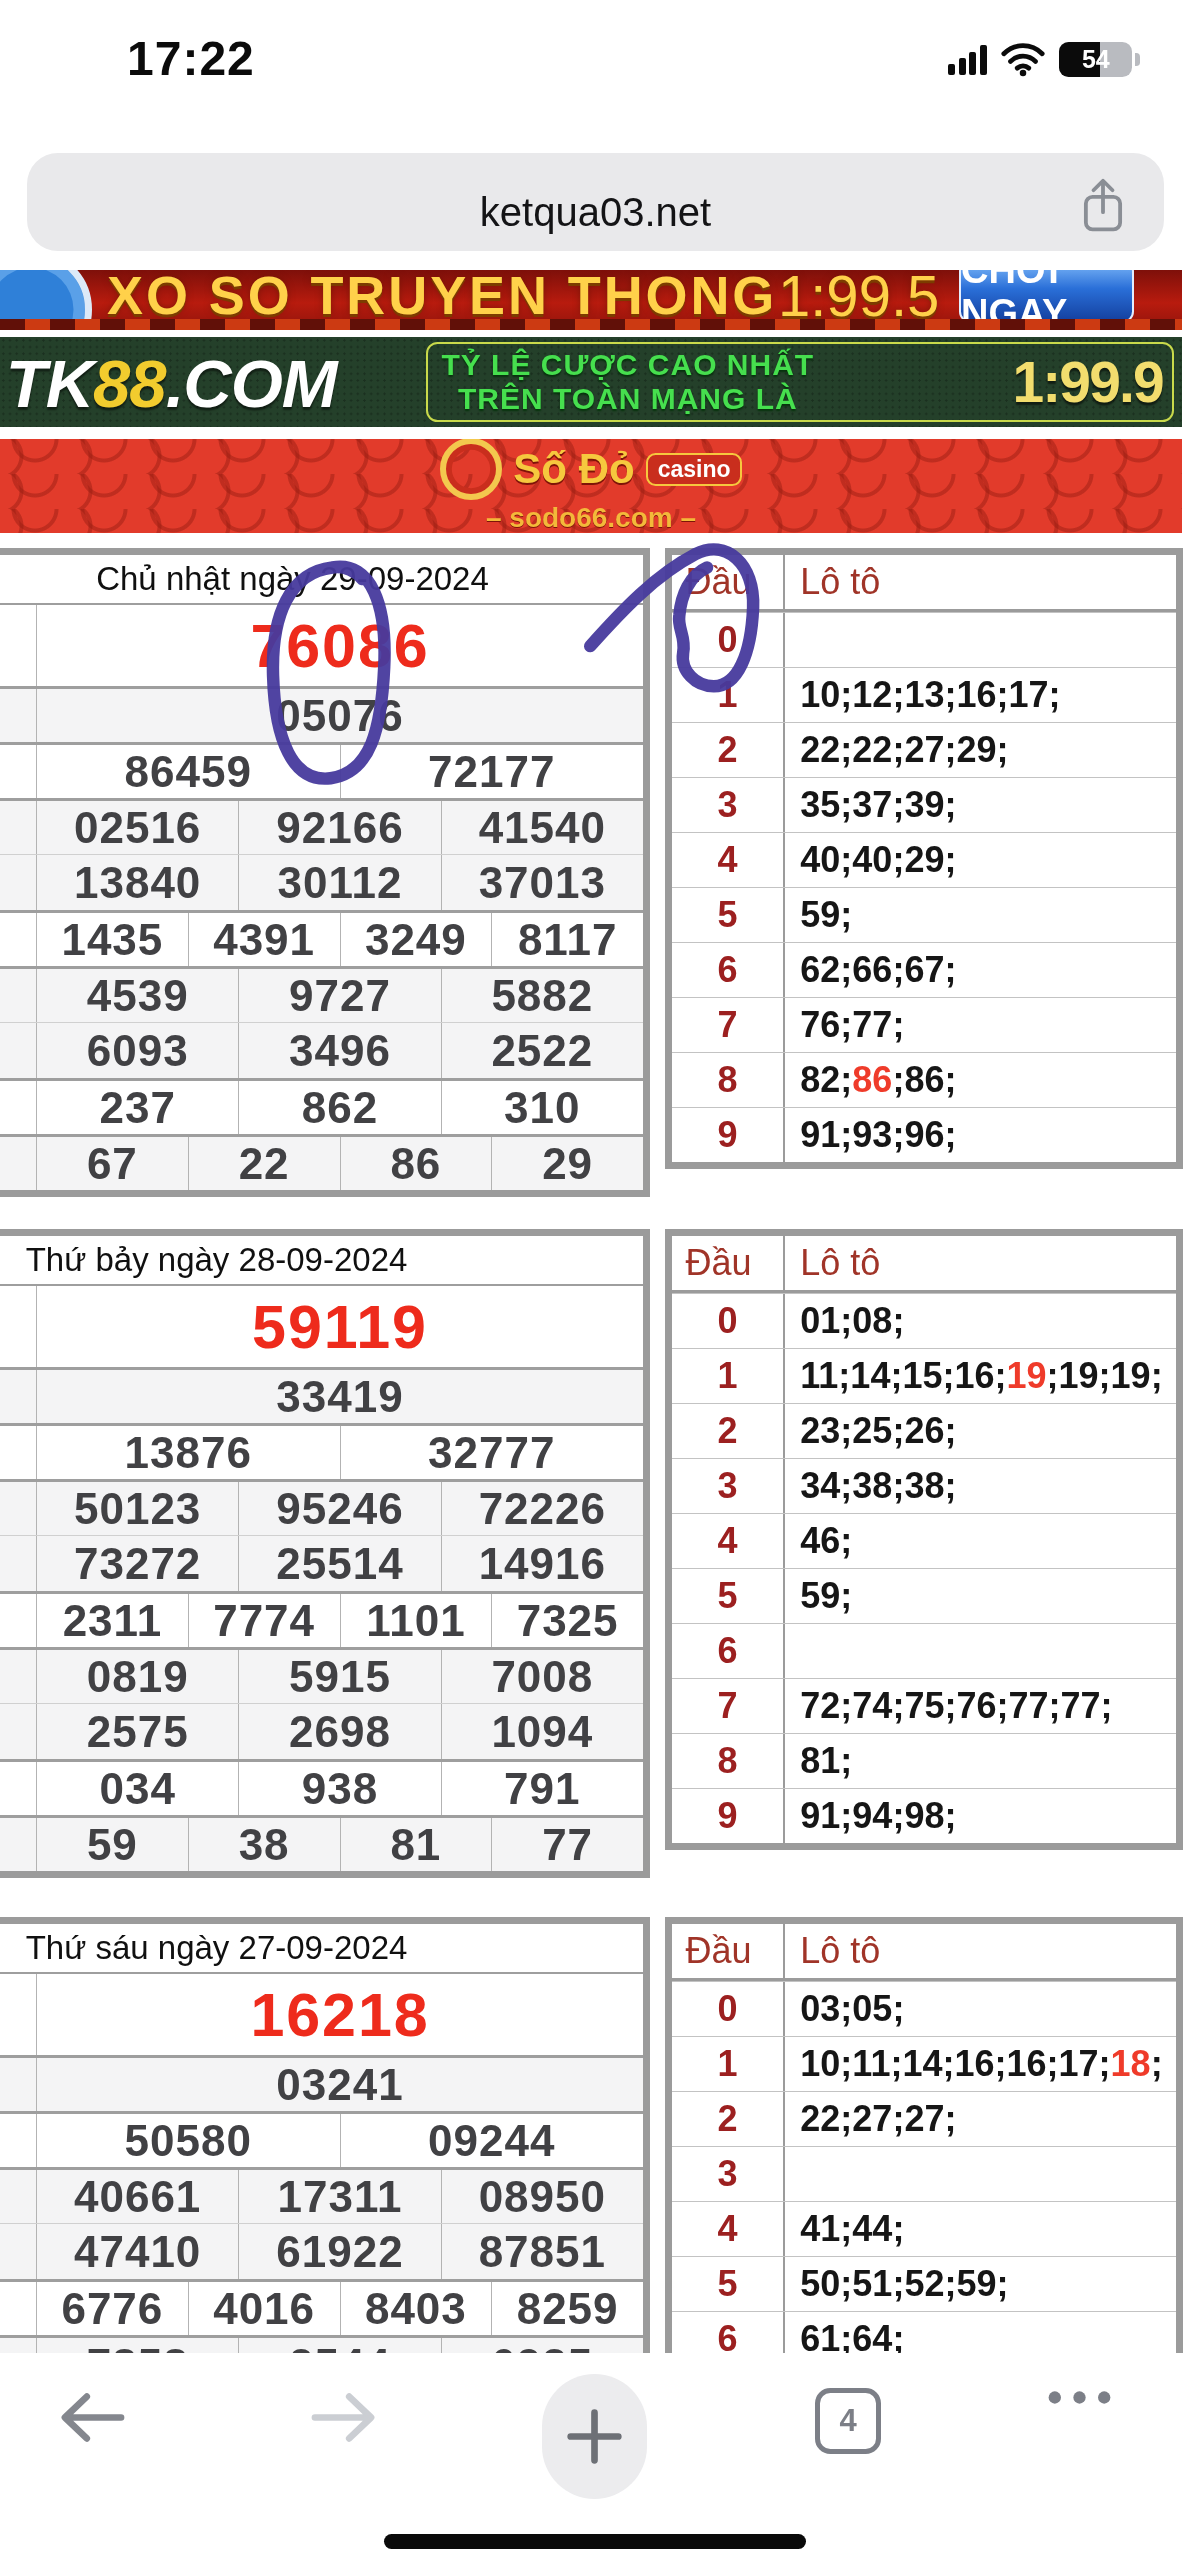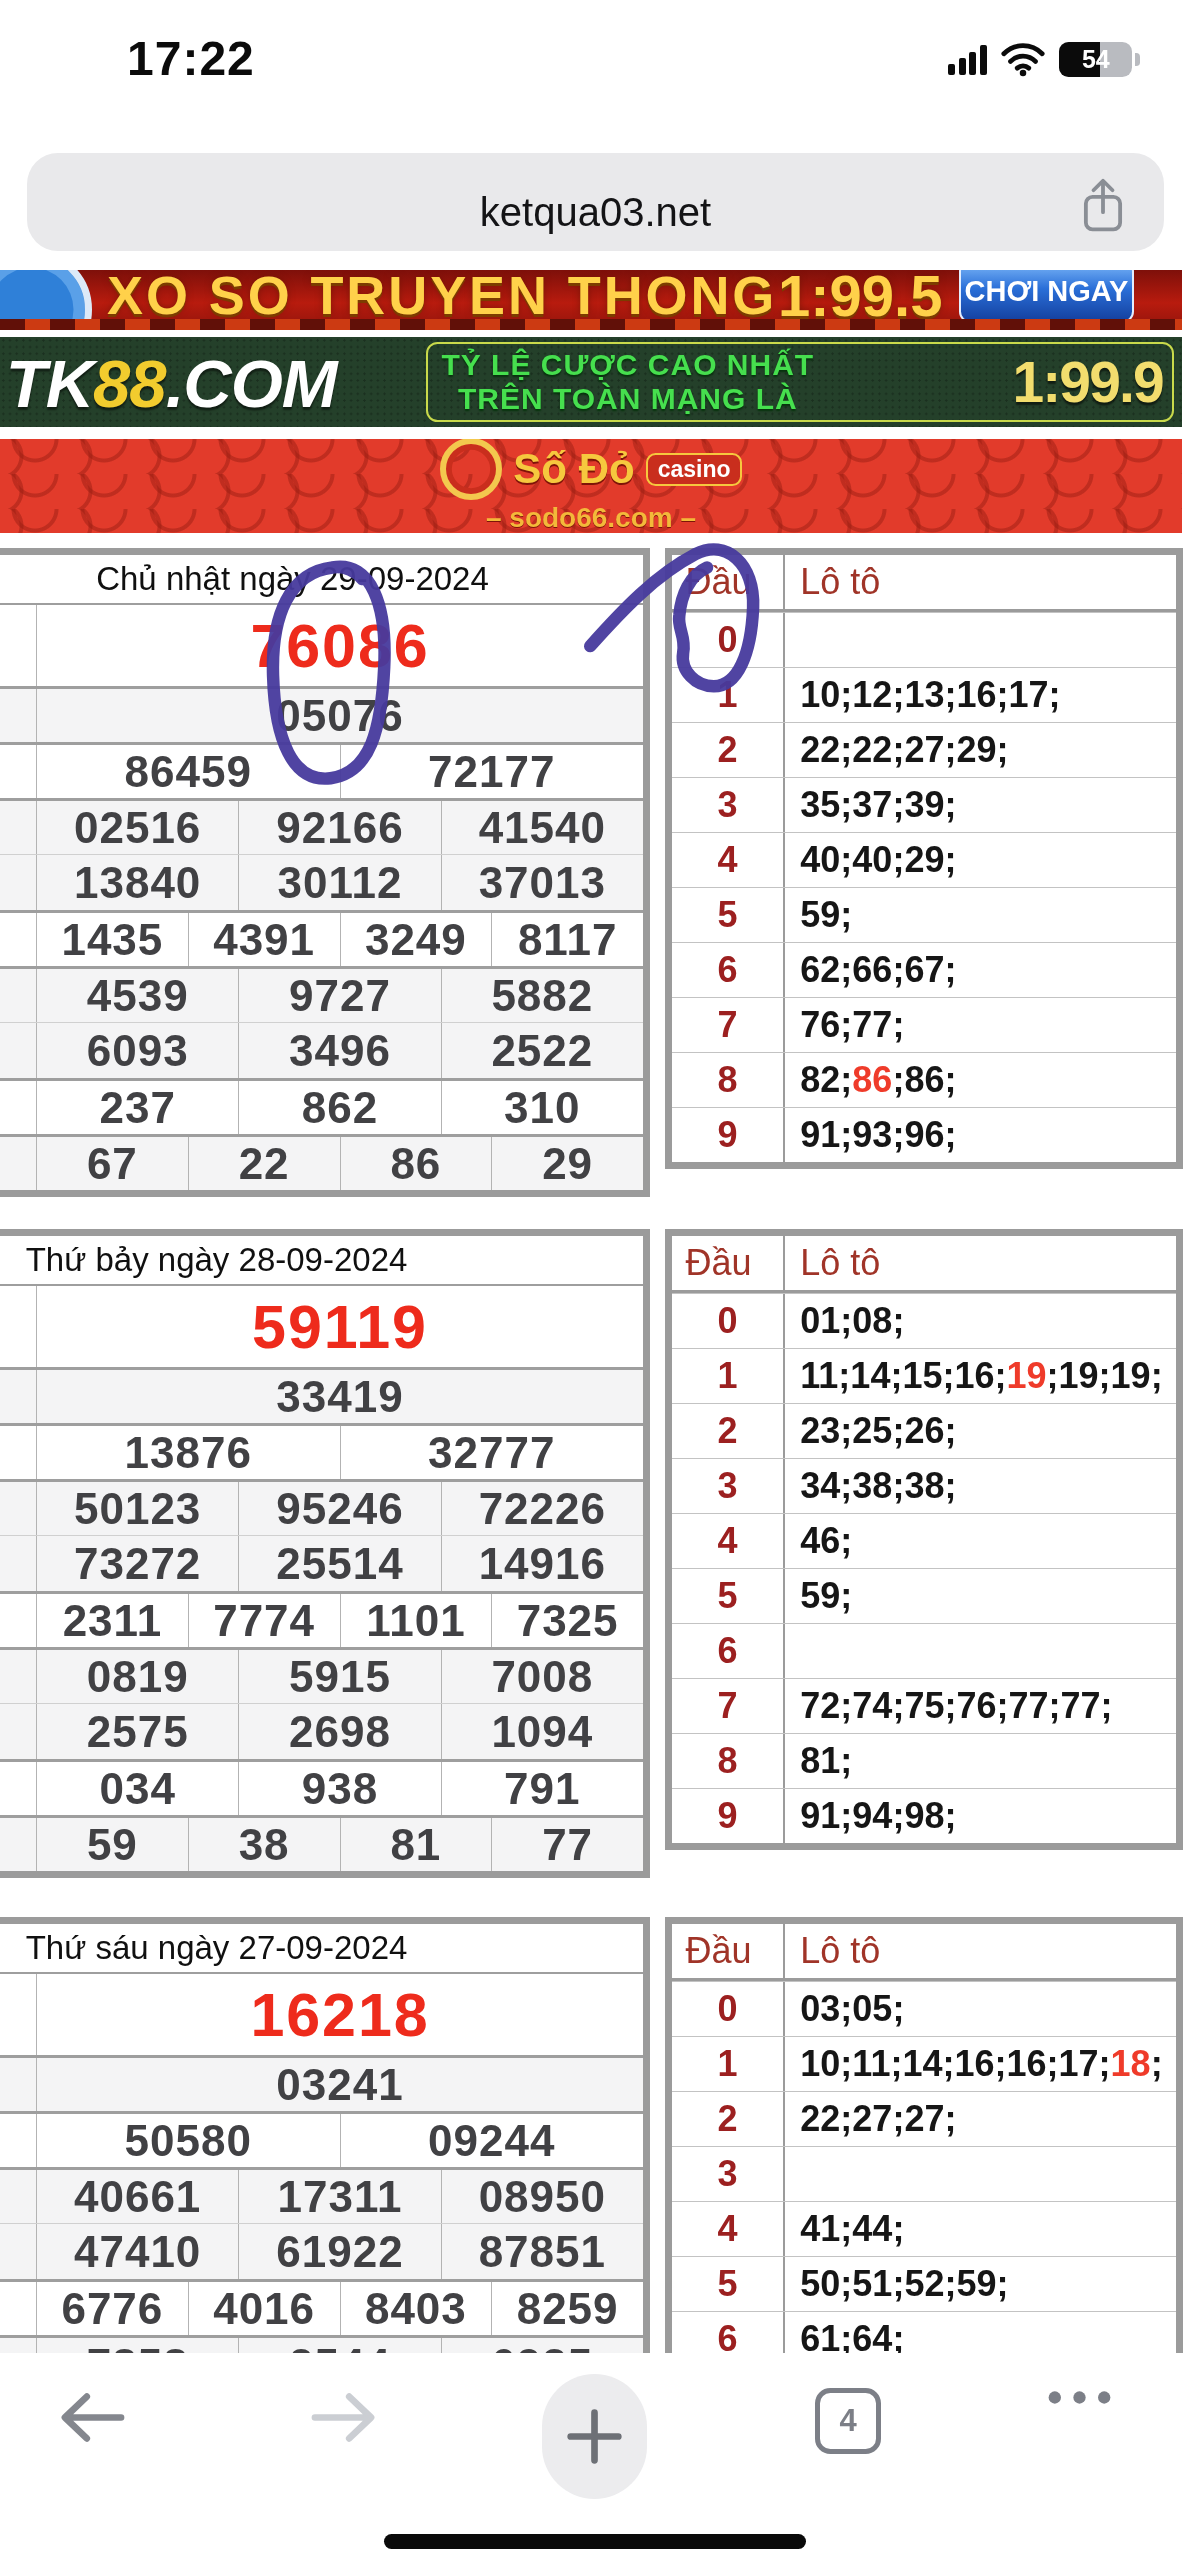--- a/index.html
+++ b/index.html
@@ -23,25 +23,25 @@
   .share{position:absolute;right:36px;top:23px;}
   
   .banner{position:absolute;left:0;width:1182px;overflow:hidden;}
   .b1{top:270px;height:60px;background:linear-gradient(180deg,#7e100a,#b81b0e 55%,#90140c);}
   .b1-strip{position:absolute;left:0;right:0;bottom:0;height:11.5px;
             background:repeating-linear-gradient(90deg,#611008 0 25px,#cc3a12 25px 50px);}
   .b1-circle{position:absolute;left:-29px;top:-21px;width:107px;height:107px;border-radius:50%;
              background:#2f80d8;border:7.7px solid #dce9f8;box-shadow:inset 0 0 0 11.5px #5aa0e8;}
   .b1-title{position:absolute;left:107px;top:-5.7px;font-size:54px;font-weight:800;letter-spacing:2.9px;
             color:#ffd14a;text-shadow:0 2.9px 0 #7c3c00,0 0 7.7px rgba(90,20,0,.55);}
-  .b1-odds{position:absolute;left:778px;top:-7.7px;font-size:58px;font-weight:700;color:#ffd14a;
+  .b1-odds{position:absolute;left:778px;top:-7.7px;font-size:58px;font-weight:400;color:#ffd14a;
            text-shadow:0 2.9px 0 #7c3c00,0 0 7.7px rgba(90,20,0,.55);}
   .b1-cta{position:absolute;right:48px;top:-9.6px;width:171px;height:59px;border-radius:11.5px;
           background:linear-gradient(180deg,#7cb7f8,#2a6fd8 45%,#14409f);border:2.9px solid #e3eeff;
-          display:flex;align-items:center;justify-content:center;color:#ffffff;font-size:29px;font-weight:800;}
+          display:flex;align-items:center;justify-content:center;color:#ffffff;font-size:38px;font-weight:800;}
   .b2{top:337px;height:90px;background:#24402a;
       background-image:radial-gradient(rgba(0,0,0,.25) 1px,transparent 1px);background-size:6.7px 6.7px;}
   .b2-brand{position:absolute;left:5.8px;top:7.7px;font-size:67px;font-weight:900;font-style:italic;
             color:#ffffff;letter-spacing:-1px;text-shadow:0 2.9px 1.9px rgba(0,0,0,.5);}
   .b2-brand .yel{color:#f2cc2e;}
   .b2-box{position:absolute;left:426px;right:7.7px;top:4.8px;bottom:4.8px;border:2.9px solid #c9da4b;border-radius:11.5px;
           display:flex;align-items:center;justify-content:space-between;padding:0 9.6px 0 13.4px;}
   .b2-lines{display:flex;flex-direction:column;align-items:center;line-height:1.12;}
   .b2-lines span{font-size:30px;font-weight:800;color:#46df4e;text-shadow:0 1.9px 1.9px #06330c;letter-spacing:1px;}
   .b2-odds{font-size:57px;font-weight:700;color:#f2dd6e;text-shadow:0 2.9px 1.9px rgba(0,0,0,.55);letter-spacing:-1.9px;}

